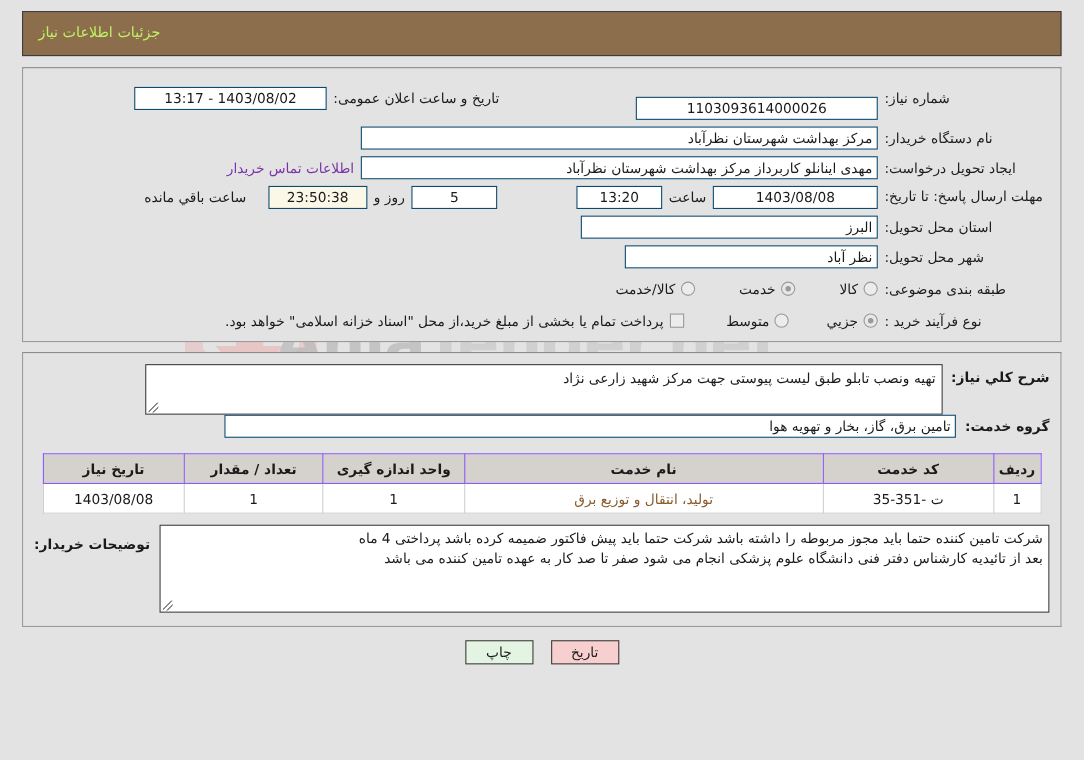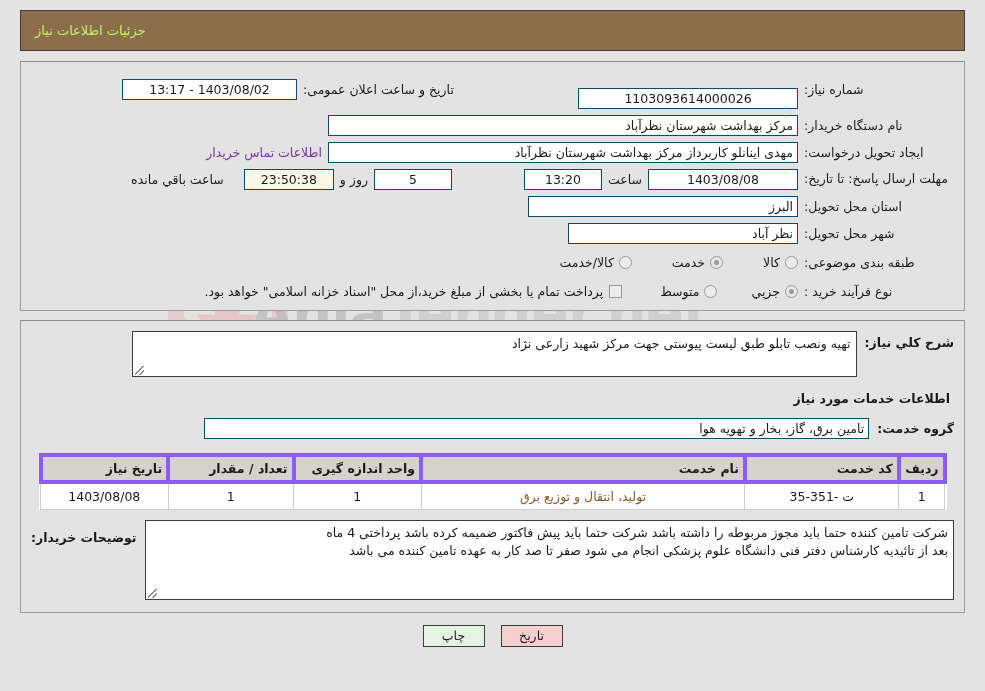--- a/index.html
+++ b/index.html
@@ -229,25 +229,25 @@
   table.items {
     border-collapse: collapse;
     width: 908px;
     margin: 0 auto 10px auto;
     background: #ffffff;
     font-size: 12.5px;
     border: 1px solid #bdbdbd;
   }
   table.items th {
     background: #d5d2cd;
-    border: 4px solid #8b5cf6;
+    border: 1px solid #8b5cf6;
     font-weight: bold;
     height: 27px;
     color: #1a1a1a;
-    text-align: right;
+    text-align: center;
     padding: 0 4px;
   }
   table.items td {
     border: 1px solid #cfcfcf;
     height: 27px;
     text-align: center;
     color: #1a1a1a;
     padding: 0 4px;
     background: #ffffff;
   }
@@ -379,21 +379,20 @@
 
   <div class="panel mid">
 
     <div class="ta-row" style="justify-content:flex-start;">
       <span class="ta-label">شرح کلي نیاز:</span>
       <div class="ta desc">
         <span>تهیه ونصب تابلو طبق لیست پیوستی جهت مرکز شهید زارعی نژاد</span>
       </div>
     </div>
 
-    <div class="section-title">اطلاعات خدمات مورد نیاز</div>
 
     <div class="group-row">
       <span class="gl">گروه خدمت:</span>
       <div class="fld group">تامین برق، گاز، بخار و تهویه هوا</div>
     </div>
 
     <table class="items">
       <thead>
         <tr>
           <th class="c-radif">ردیف</th>

